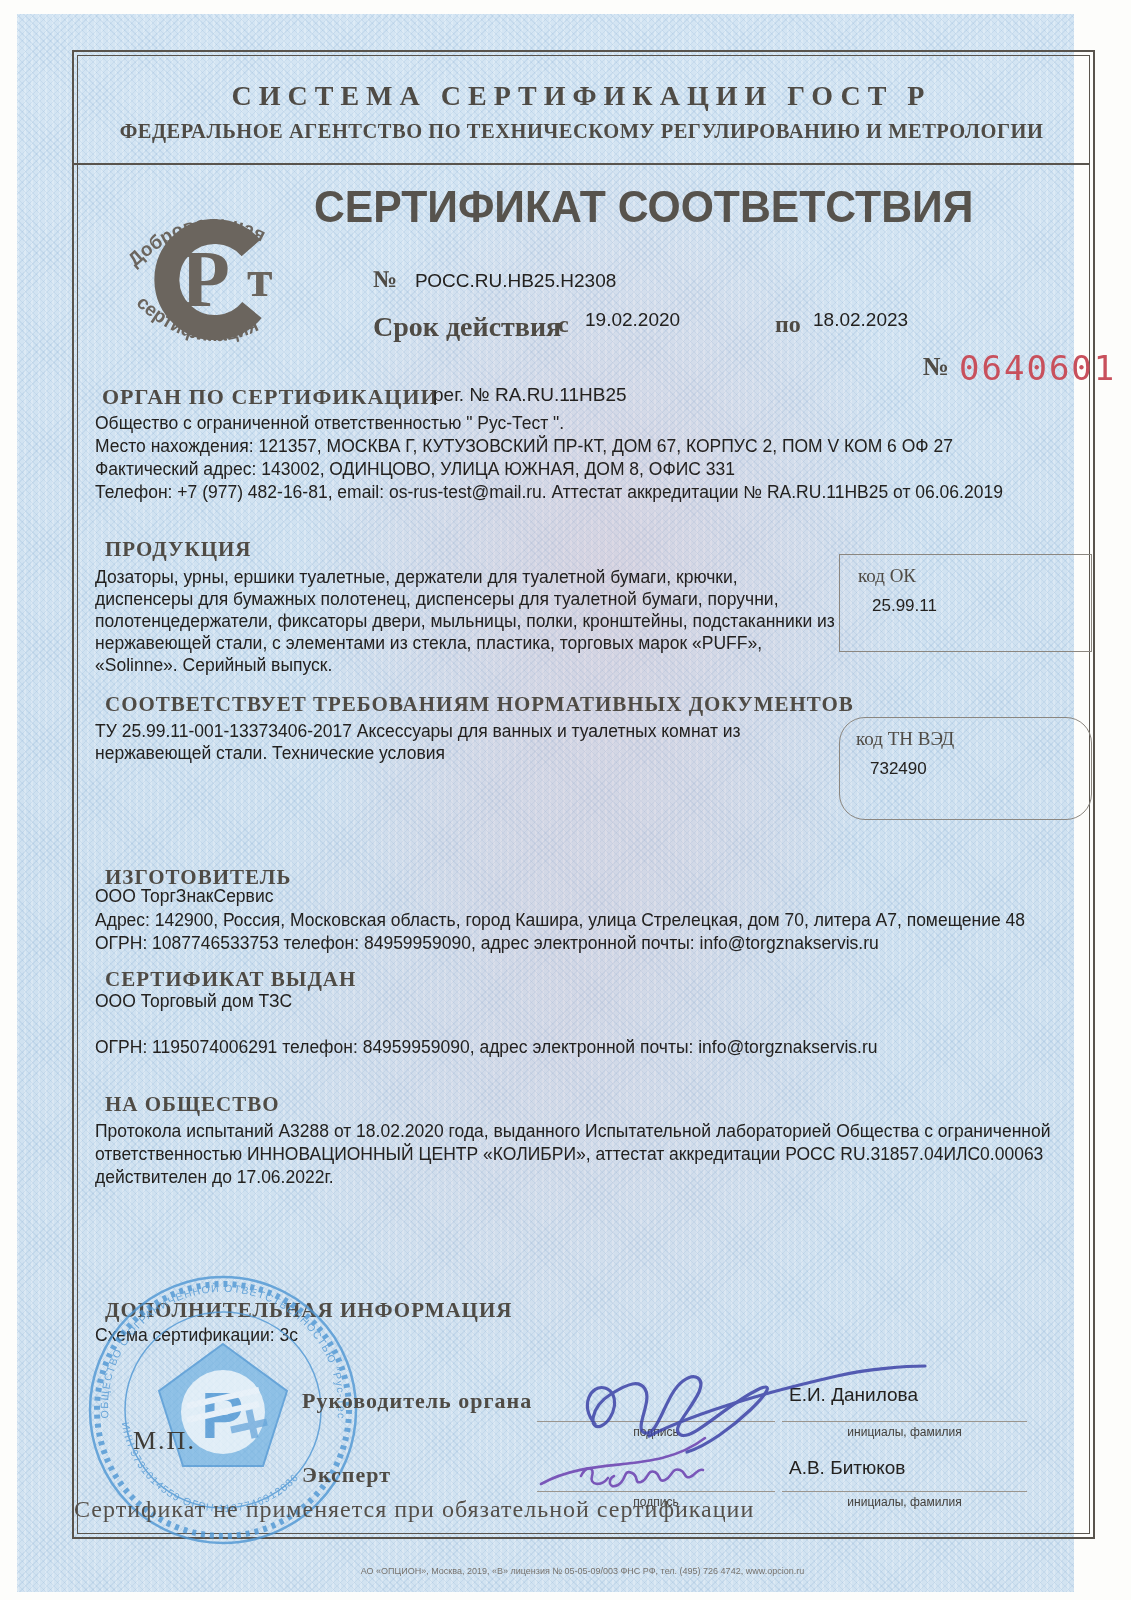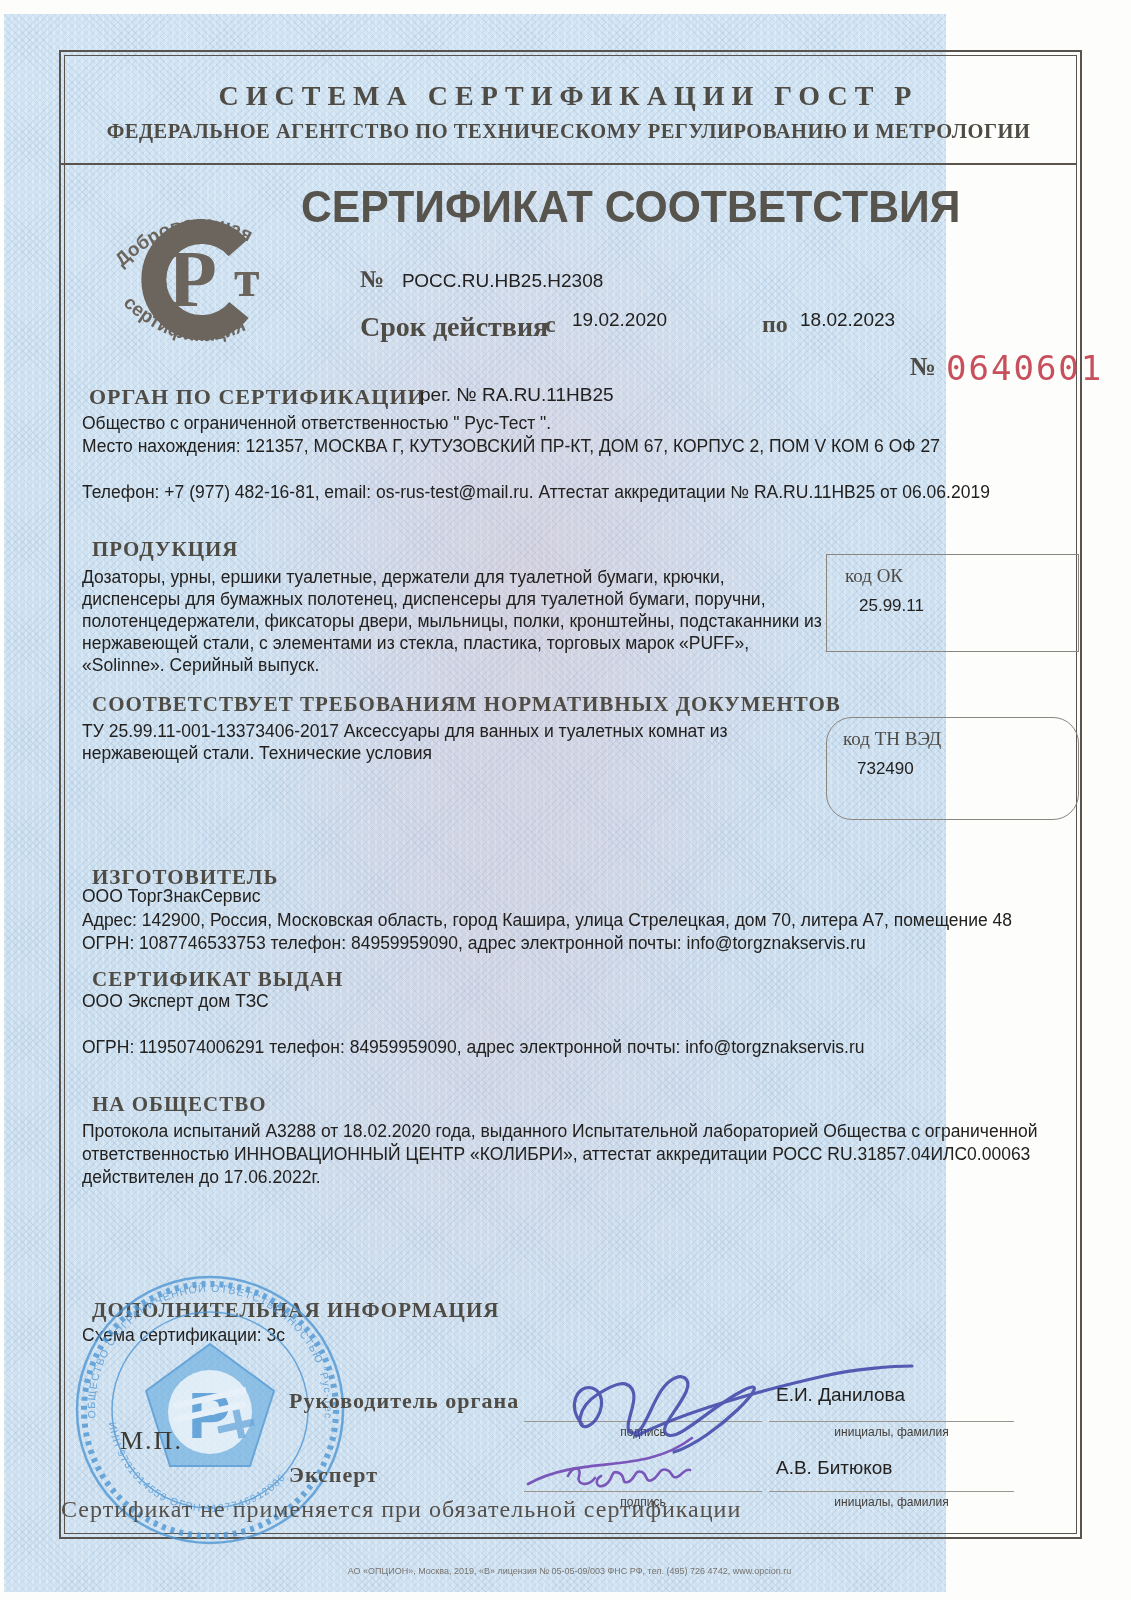--- a/index.html
+++ b/index.html
@@ -1,18 +1,18 @@
 <!DOCTYPE html>
 <html lang="ru"><head>
 <meta charset="utf-8">
 <style>
   html,body{margin:0;padding:0;}
   body{width:1131px;height:1600px;background:#fdfdfb;overflow:hidden;
        font-family:"Liberation Sans",sans-serif;}
-  .paper{position:absolute;left:4px;top:14px;width:942px;height:1578px;
+  .paper{position:absolute;left:17px;top:14px;width:1057px;height:1578px;
     background:
       radial-gradient(ellipse 430px 620px at 56% 36%, rgba(224,170,182,.28), rgba(224,170,182,0) 72%),
       radial-gradient(ellipse 480px 520px at 52% 64%, rgba(222,172,184,.18), rgba(222,172,184,0) 70%),
       repeating-linear-gradient(45deg, rgba(110,155,200,.14) 0 1px, rgba(0,0,0,0) 1px 5px),
       repeating-linear-gradient(-45deg, rgba(110,155,200,.14) 0 1px, rgba(0,0,0,0) 1px 5px),
       repeating-linear-gradient(90deg, rgba(255,255,255,.22) 0 2px, rgba(0,0,0,0) 2px 7px),
       linear-gradient(#d4e5f3,#cfe1f0 55%,#d2e3f1);}
   .abs{position:absolute;}
   .frame{left:55px;top:36px;width:1019px;height:1485px;border:2px solid #59544d;}
   .frame-inner{position:absolute;inset:3px;border:1px solid #59544d;}
@@ -82,20 +82,21 @@
   <div class="abs serifhead" style="left:758px;top:297px;font-size:24px;">по</div>
   <div class="abs val" style="left:796px;top:295px;">18.02.2023</div>
 
   <div class="abs no-label" style="left:906px;top:338px;font-size:26px;">№</div>
   <div class="abs red-no" style="left:942px;top:334px;">0640601</div>
 
   <div class="abs sec-h" style="left:85px;top:370px;font-size:22px;">ОРГАН ПО СЕРТИФИКАЦИИ</div>
   <div class="abs val" style="left:416px;top:370px;">рег. № RA.RU.11НВ25</div>
   <div class="abs body-l" style="left:78px;top:399px;">Общество с ограниченной ответственностью " Рус-Тест ".</div>
   <div class="abs body-l" style="left:78px;top:422px;">Место нахождения: 121357, МОСКВА Г, КУТУЗОВСКИЙ ПР-КТ, ДОМ 67, КОРПУС 2, ПОМ V КОМ 6 ОФ 27</div>
+  <div class="abs body-l" style="left:78px;top:445px;">Фактический адрес: 143002, ОДИНЦОВО, УЛИЦА ЮЖНАЯ, ДОМ 8, ОФИС 331</div>
   <div class="abs body-l" style="left:78px;top:468px;">Телефон: +7 (977) 482-16-81, email: os-rus-test@mail.ru. Аттестат аккредитации № RA.RU.11НВ25 от 06.06.2019</div>
 
   <div class="abs sec-h" style="left:88px;top:523px;">ПРОДУКЦИЯ</div>
   <div class="abs body-p" style="left:78px;top:552px;width:742px;">Дозаторы, урны, ершики туалетные, держатели для туалетной бумаги, крючки,  диспенсеры для бумажных полотенец, диспенсеры для туалетной бумаги, поручни, полотенцедержатели, фиксаторы двери, мыльницы, полки, кронштейны, подстаканники из нержавеющей стали, с элементами из стекла, пластика, торговых марок «PUFF», «Solinne». Серийный выпуск.</div>
   <div class="abs code-box" style="left:822px;top:540px;width:251px;height:96px;">
     <div class="abs code-lab" style="left:18px;top:10px;">код ОК</div>
     <div class="abs code-val" style="left:32px;top:41px;">25.99.11</div>
   </div>
 
   <div class="abs sec-h" style="left:88px;top:678px;">СООТВЕТСТВУЕТ ТРЕБОВАНИЯМ НОРМАТИВНЫХ ДОКУМЕНТОВ</div>
@@ -104,21 +105,21 @@
     <div class="abs code-lab" style="left:16px;top:10px;">код ТН ВЭД</div>
     <div class="abs code-val" style="left:30px;top:41px;">732490</div>
   </div>
 
   <div class="abs sec-h" style="left:88px;top:851px;">ИЗГОТОВИТЕЛЬ</div>
   <div class="abs body-l" style="left:78px;top:872px;">ООО ТоргЗнакСервис</div>
   <div class="abs body-l" style="left:78px;top:896px;">Адрес: 142900, Россия, Московская область, город Кашира, улица Стрелецкая, дом 70, литера А7, помещение 48</div>
   <div class="abs body-l" style="left:78px;top:919px;">ОГРН: 1087746533753  телефон: 84959959090, адрес электронной почты: info@torgznakservis.ru</div>
 
   <div class="abs sec-h" style="left:88px;top:953px;">СЕРТИФИКАТ ВЫДАН</div>
-  <div class="abs body-l" style="left:78px;top:977px;">ООО Эксперт дом ТЗС</div>
+  <div class="abs body-l" style="left:78px;top:977px;">ООО Торговый дом ТЗС</div>
   <div class="abs body-l" style="left:78px;top:1023px;">ОГРН: 1195074006291 телефон: 84959959090, адрес электронной почты: info@torgznakservis.ru</div>
 
   <div class="abs sec-h" style="left:88px;top:1078px;">НА ОБЩЕСТВО</div>
   <div class="abs body-p" style="left:78px;top:1106px;width:962px;line-height:23px;">Протокола испытаний  А3288 от 18.02.2020 года, выданного Испытательной лабораторией Общества с ограниченной ответственностью ИННОВАЦИОННЫЙ ЦЕНТР «КОЛИБРИ», аттестат аккредитации РОСС RU.31857.04ИЛС0.00063 действителен до 17.06.2022г.</div>
 
   <div class="abs sec-h" style="left:88px;top:1284px;">ДОПОЛНИТЕЛЬНАЯ ИНФОРМАЦИЯ</div>
   <div class="abs body-l" style="left:78px;top:1311px;text-align:center;">Схема сертификации: 3с</div>
 
   <div class="abs" style="left:66px;top:1256px;width:280px;height:280px;opacity:.8;">
     <svg width="280" height="280" viewBox="0 0 280 280">

